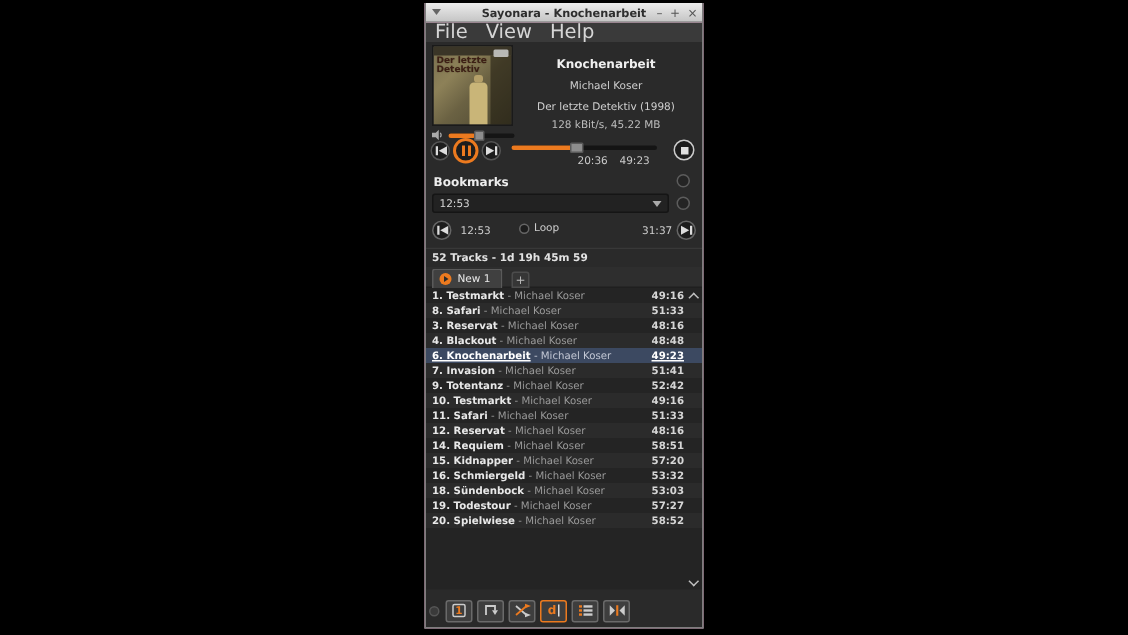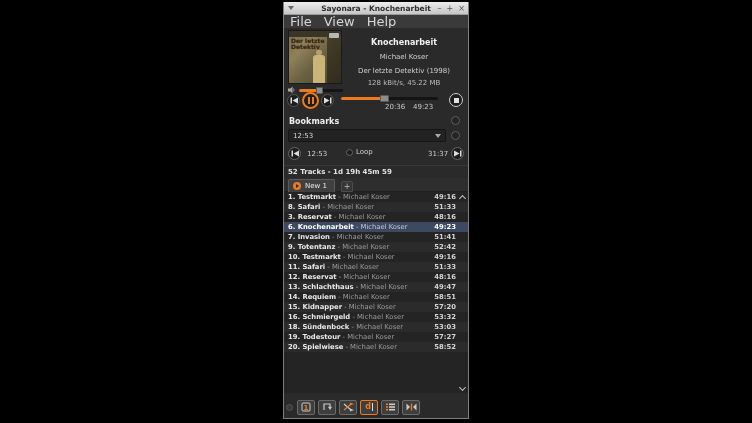--- a/index.html
+++ b/index.html
@@ -99,21 +99,21 @@
   .tab-add { position:absolute; left:57px; top:3px; width:12px; height:11px; background:#363636; border:1px solid #4c4c4c; border-radius:2px 2px 0 0; display:flex; align-items:center; justify-content:center; font-size:8px; color:#bbb; line-height:1; }
 
   
   .tracklist { position:absolute; left:0; top:164px; width:184px; height:201px; background:#242424; overflow:hidden; }
   .trow { position:relative; height:10px; line-height:10px; padding-left:4px; padding-right:34px; white-space:nowrap; overflow:hidden; font-size:6.8px; }
   .trow:nth-child(even) { background:#2b2b2b; }
   .trow.selected { background:#3c4961; }
   .trow .tp { font-weight:bold; color:#e8e8e8; }
   .trow .ap { color:#9a9a9a; }
   .trow .tt { position:absolute; right:12px; top:0; color:#d5d5d5; font-weight:bold; }
-  .trow.selected .tp, .trow.selected .tt { color:#fff; }
+  .trow.selected .tp, .trow.selected .tt { color:#fff;text-decoration:underline; }
   .trow.selected .ap { color:#c2c7d4; }
 
   .scroll-up, .scroll-down { position:absolute; right:2px; width:7px; height:7px; }
   .scroll-up { top:166px; } .scroll-down { top:357px; }
   .chev { width:5px; height:5px; border-left:1px solid #c0c0c0; border-top:1px solid #c0c0c0; }
   .chev.up { transform:rotate(45deg); margin:2px auto; }
   .chev.down { transform:rotate(225deg); margin:0 auto; }
 
   
   .toolbar { position:absolute; left:0; top:368px; width:184px; height:22px; background:#2a2a2a; display:flex; align-items:center; }
@@ -250,20 +250,24 @@
     <span class="tt">49:16</span>
   </div>
           <div class="trow">
     <span class="tp">8. Safari</span><span class="ap"> - Michael Koser</span>
     <span class="tt">51:33</span>
   </div>
           <div class="trow">
     <span class="tp">3. Reservat</span><span class="ap"> - Michael Koser</span>
     <span class="tt">48:16</span>
   </div>
+          <div class="trow">
+    <span class="tp">4. Blackout</span><span class="ap"> - Michael Koser</span>
+    <span class="tt">48:48</span>
+  </div>
           <div class="trow selected">
     <span class="tp">6. Knochenarbeit</span><span class="ap"> - Michael Koser</span>
     <span class="tt">49:23</span>
   </div>
           <div class="trow">
     <span class="tp">7. Invasion</span><span class="ap"> - Michael Koser</span>
     <span class="tt">51:41</span>
   </div>
           <div class="trow">
     <span class="tp">9. Totentanz</span><span class="ap"> - Michael Koser</span>
@@ -273,24 +277,20 @@
     <span class="tp">10. Testmarkt</span><span class="ap"> - Michael Koser</span>
     <span class="tt">49:16</span>
   </div>
           <div class="trow">
     <span class="tp">11. Safari</span><span class="ap"> - Michael Koser</span>
     <span class="tt">51:33</span>
   </div>
           <div class="trow">
     <span class="tp">12. Reservat</span><span class="ap"> - Michael Koser</span>
     <span class="tt">48:16</span>
-  </div>
-          <div class="trow">
-    <span class="tp">13. Schlachthaus</span><span class="ap"> - Michael Koser</span>
-    <span class="tt">49:47</span>
   </div>
           <div class="trow">
     <span class="tp">14. Requiem</span><span class="ap"> - Michael Koser</span>
     <span class="tt">58:51</span>
   </div>
           <div class="trow">
     <span class="tp">15. Kidnapper</span><span class="ap"> - Michael Koser</span>
     <span class="tt">57:20</span>
   </div>
           <div class="trow">

